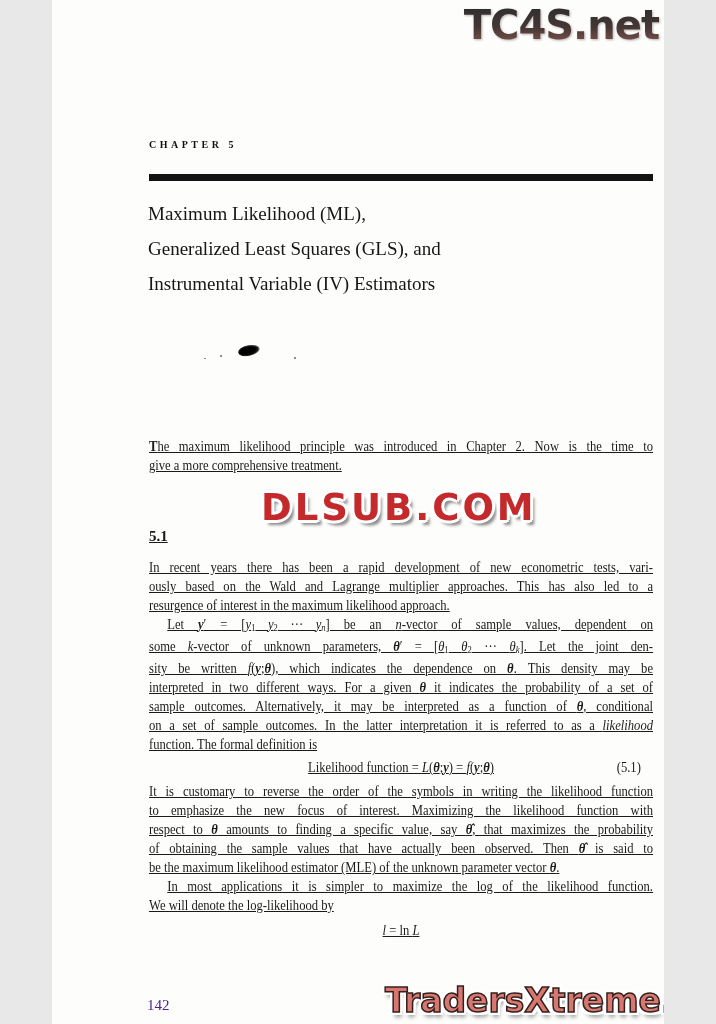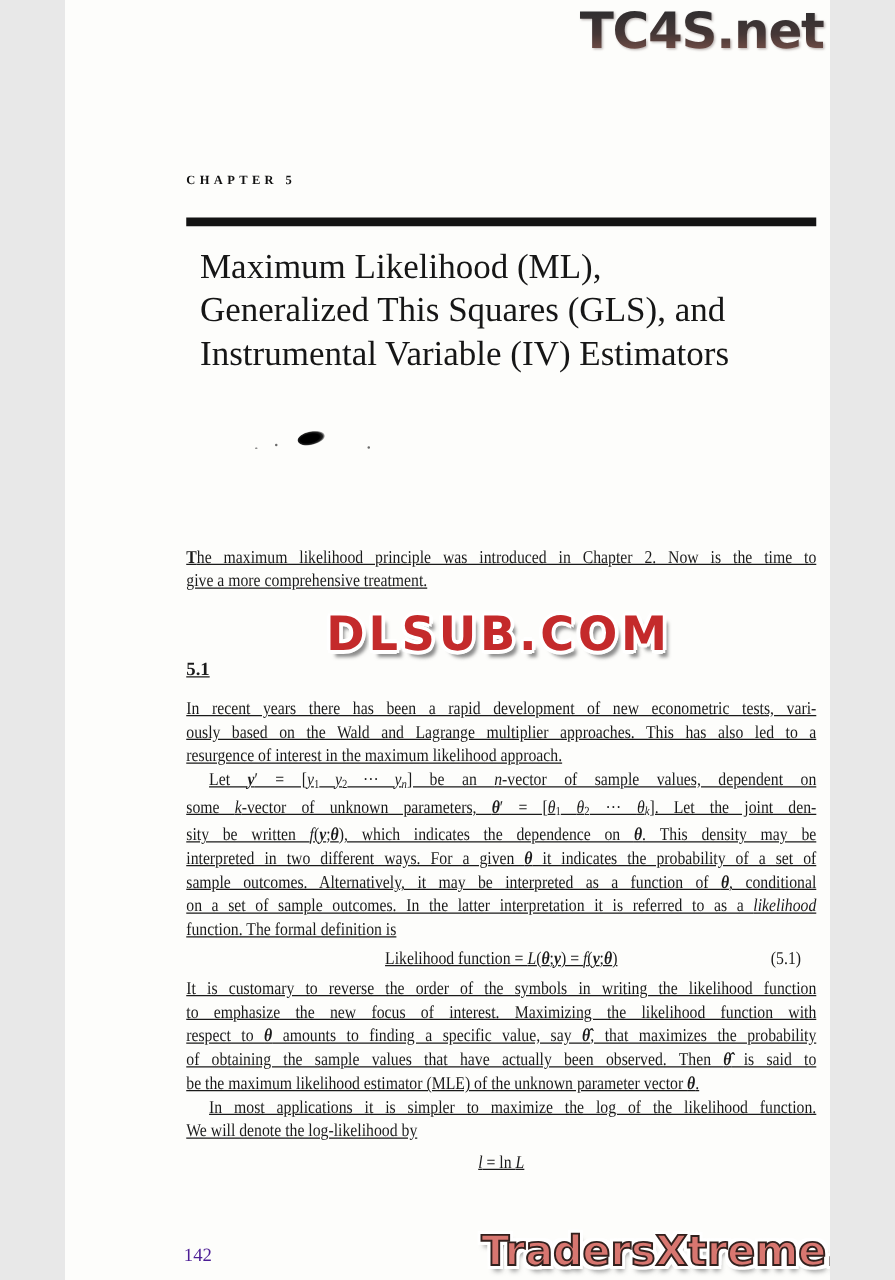--- a/index.html
+++ b/index.html
@@ -39,22 +39,22 @@
       2px 5px 4px rgba(130,130,130,.9);
   }
 
   
   .chapter{
     position:absolute;left:97px;top:139px;
     font-weight:bold;font-size:10px;letter-spacing:3.5px;color:#111;
   }
   .rule{position:absolute;left:97px;top:174px;width:504px;height:7px;background:#131313;}
   .title{
-    position:absolute;left:108px;top:196px;width:540px;
-    font-size:28px;line-height:35px;font-weight:normal;color:#161616;margin:0;
+    position:absolute;left:96px;top:196px;width:540px;
+    font-size:19px;line-height:35px;font-weight:normal;color:#161616;margin:0;
   }
 
   
   .smudge{
     position:absolute;left:186px;top:345px;width:22px;height:11px;
     background:radial-gradient(ellipse at 45% 50%,#000 0 45%,#222 60%,transparent 75%);
     border-radius:50%;transform:rotate(-12deg);
   }
   .speck{position:absolute;background:#6a6a6a;border-radius:50%;}
   .speck.s1{left:168px;top:355px;width:2px;height:2px;}
@@ -93,21 +93,21 @@
 
 <div class="page">
 
   <div class="wm-top">TC4S.net</div>
 
   <div class="chapter">CHAPTER 5</div>
   <div class="rule"></div>
 
   <h1 class="title">
     <div>Maximum Likelihood (ML),</div>
-    <div>Generalized This Squares (GLS), and</div>
+    <div>Generalized Least Squares (GLS), and</div>
     <div>Instrumental Variable (IV) Estimators</div>
   </h1>
 
   <div class="smudge"></div>
   <div class="speck s1"></div>
   <div class="speck s2"></div>
   <div class="speck s3"></div>
 
   <div class="wm-mid">DLSUB.COM</div>
 

